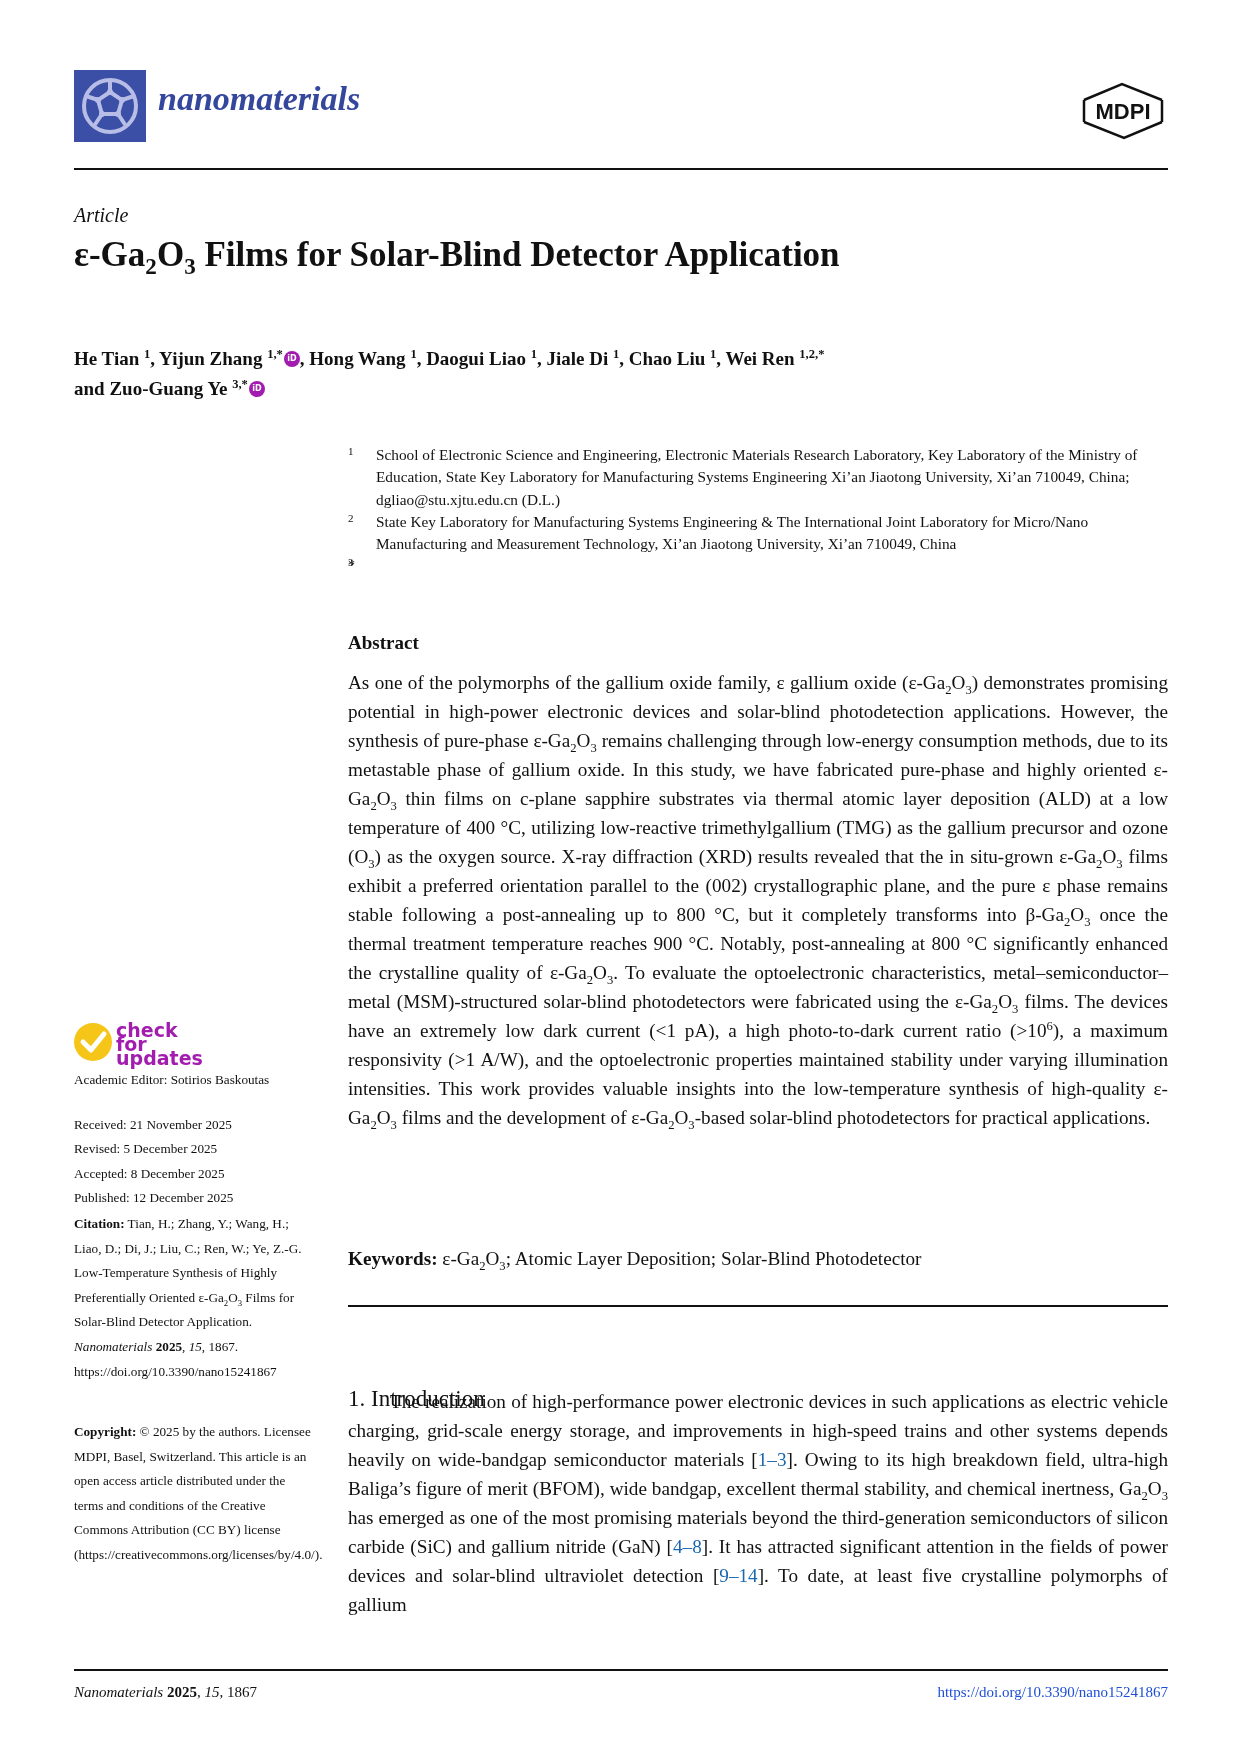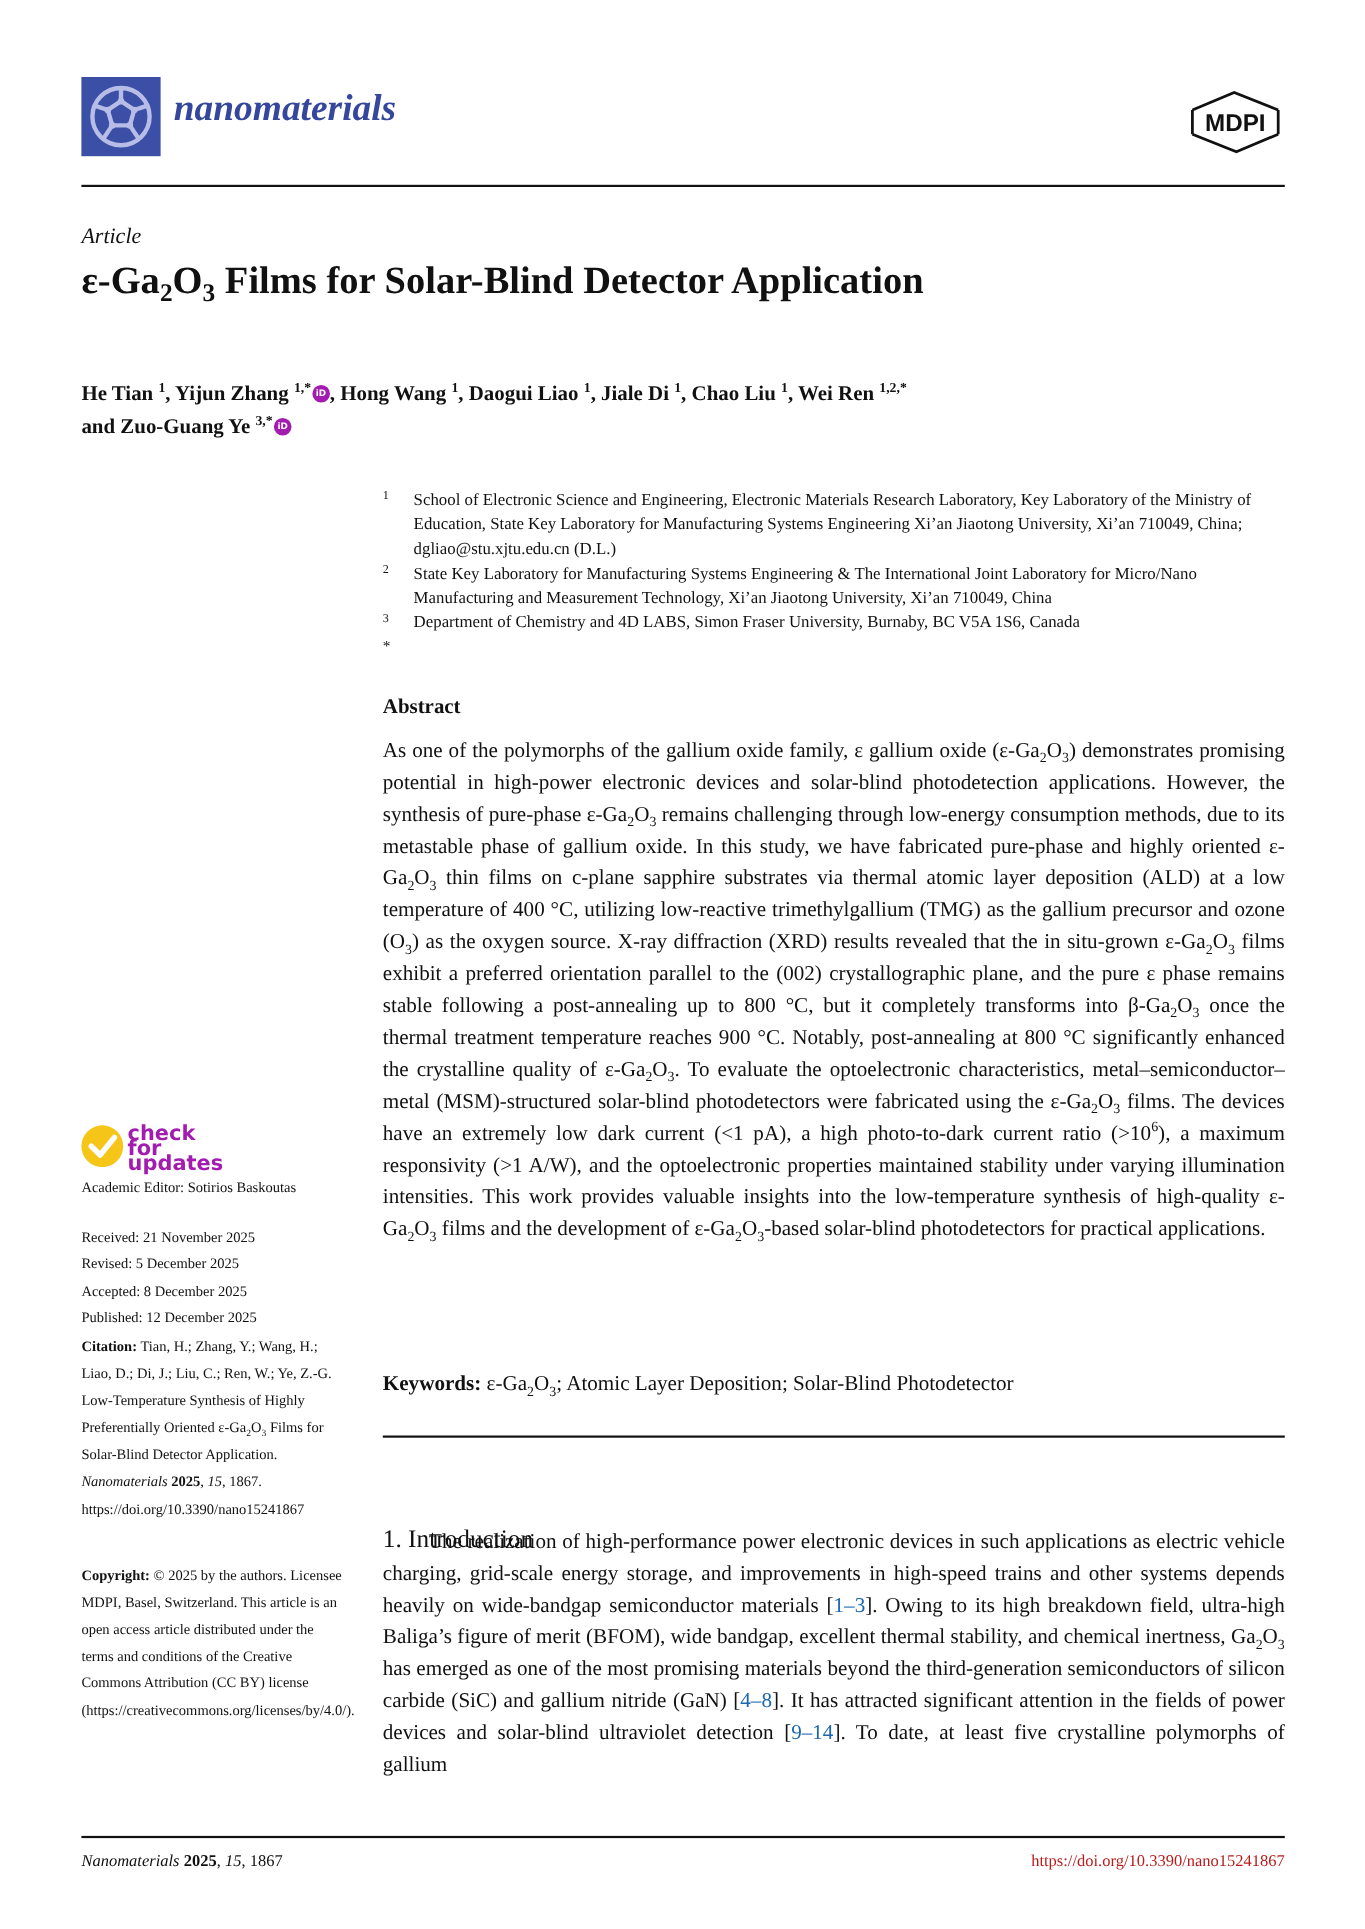--- a/index.html
+++ b/index.html
@@ -98,21 +98,21 @@
 <div class="abs" id="article-type">Article</div>
 <div class="abs" id="title">
   <div><span>ε-Ga</span><sub>2</sub><span>O</span><sub>3</sub><span> Films for Solar-Blind Detector Application</span></div>
 </div>
 
 <div class="abs" id="authors"><span>He Tian </span><sup>1</sup>, <span>Yijun Zhang </span><sup>1,*</sup><span class="orcid">iD</span>, <span>Hong Wang </span><sup>1</sup>, <span>Daogui Liao </span><sup>1</sup>, <span>Jiale Di </span><sup>1</sup>, <span>Chao Liu </span><sup>1</sup>, <span>Wei Ren </span><sup>1,2,*</sup><br>and <span>Zuo-Guang Ye </span><sup>3,*</sup><span class="orcid">iD</span></div>
 
 <div class="abs" id="affils">
     <div class="aff"><span class="aff-num">1</span><span>School of Electronic Science and Engineering, Electronic Materials Research Laboratory, Key Laboratory of the Ministry of Education, State Key Laboratory for Manufacturing Systems Engineering Xi’an Jiaotong University, Xi’an 710049, China; dgliao@stu.xjtu.edu.cn (D.L.)</span></div>
     <div class="aff"><span class="aff-num">2</span><span>State Key Laboratory for Manufacturing Systems Engineering &amp; The International Joint Laboratory for Micro/Nano Manufacturing and Measurement Technology, Xi’an Jiaotong University, Xi’an 710049, China</span></div>
-    <div class="aff"><span class="aff-num">3</span><span>Department of Chemistry and 4D LABS, Simon Fraser University, Burnaby, BC V5A 1S6, Canada</span></div>
+    <div class="aff"><span class="aff-num">3</span></div>
     <div class="aff"><span class="aff-star">*</span></div>
   </div>
 
 <div class="abs" id="abstract-head">Abstract</div>
 <div class="abs" id="abstract-body">As one of the polymorphs of the gallium oxide family, ε gallium oxide (ε-Ga<sub>2</sub>O<sub>3</sub>) demonstrates promising potential in high-power electronic devices and solar-blind photodetection applications. However, the synthesis of pure-phase ε-Ga<sub>2</sub>O<sub>3</sub> remains challenging through low-energy consumption methods, due to its metastable phase of gallium oxide. In this study, we have fabricated pure-phase and highly oriented ε-Ga<sub>2</sub>O<sub>3</sub> thin films on c-plane sapphire substrates via thermal atomic layer deposition (ALD) at a low temperature of 400 °C, utilizing low-reactive trimethylgallium (TMG) as the gallium precursor and ozone (O<sub>3</sub>) as the oxygen source. X-ray diffraction (XRD) results revealed that the in situ-grown ε-Ga<sub>2</sub>O<sub>3</sub> films exhibit a preferred orientation parallel to the (002) crystallographic plane, and the pure ε phase remains stable following a post-annealing up to 800 °C, but it completely transforms into β-Ga<sub>2</sub>O<sub>3</sub> once the thermal treatment temperature reaches 900 °C. Notably, post-annealing at 800 °C significantly enhanced the crystalline quality of ε-Ga<sub>2</sub>O<sub>3</sub>. To evaluate the optoelectronic characteristics, metal–semiconductor–metal (MSM)-structured solar-blind photodetectors were fabricated using the ε-Ga<sub>2</sub>O<sub>3</sub> films. The devices have an extremely low dark current (&lt;1 pA), a high photo-to-dark current ratio (&gt;10<sup>6</sup>), a maximum responsivity (&gt;1 A/W), and the optoelectronic properties maintained stability under varying illumination intensities. This work provides valuable insights into the low-temperature synthesis of high-quality ε-Ga<sub>2</sub>O<sub>3</sub> films and the development of ε-Ga<sub>2</sub>O<sub>3</sub>-based solar-blind photodetectors for practical applications.</div>
 
 <div class="abs" id="keywords">
   <b>Keywords:</b><span> ε-Ga<sub>2</sub>O<sub>3</sub>; Atomic Layer Deposition; Solar-Blind Photodetector</span>
 </div>
 
@@ -147,13 +147,13 @@
 
 <div class="abs" id="copyright">
   <b>Copyright:</b><span> © 2025 by the authors. Licensee MDPI, Basel, Switzerland. This article is an open access article distributed under the terms and conditions of the Creative Commons Attribution (CC BY) license (https://creativecommons.org/licenses/by/4.0/).</span>
 </div>
 
 <div class="hrule" id="bottom-rule"></div>
 <div class="abs" id="footer-left">
   <i>Nanomaterials</i>
   <b>2025</b>, <i>15</i>, <span>1867</span>
 </div>
-<a class="abs" id="footer-right" style="color:#b91c1c;text-decoration:none">https://doi.org/10.3390/nano15241867</a>
+<a class="abs" id="footer-right" style="color:#1d4ed8;text-decoration:none">https://doi.org/10.3390/nano15241867</a>
 
 </body></html>

